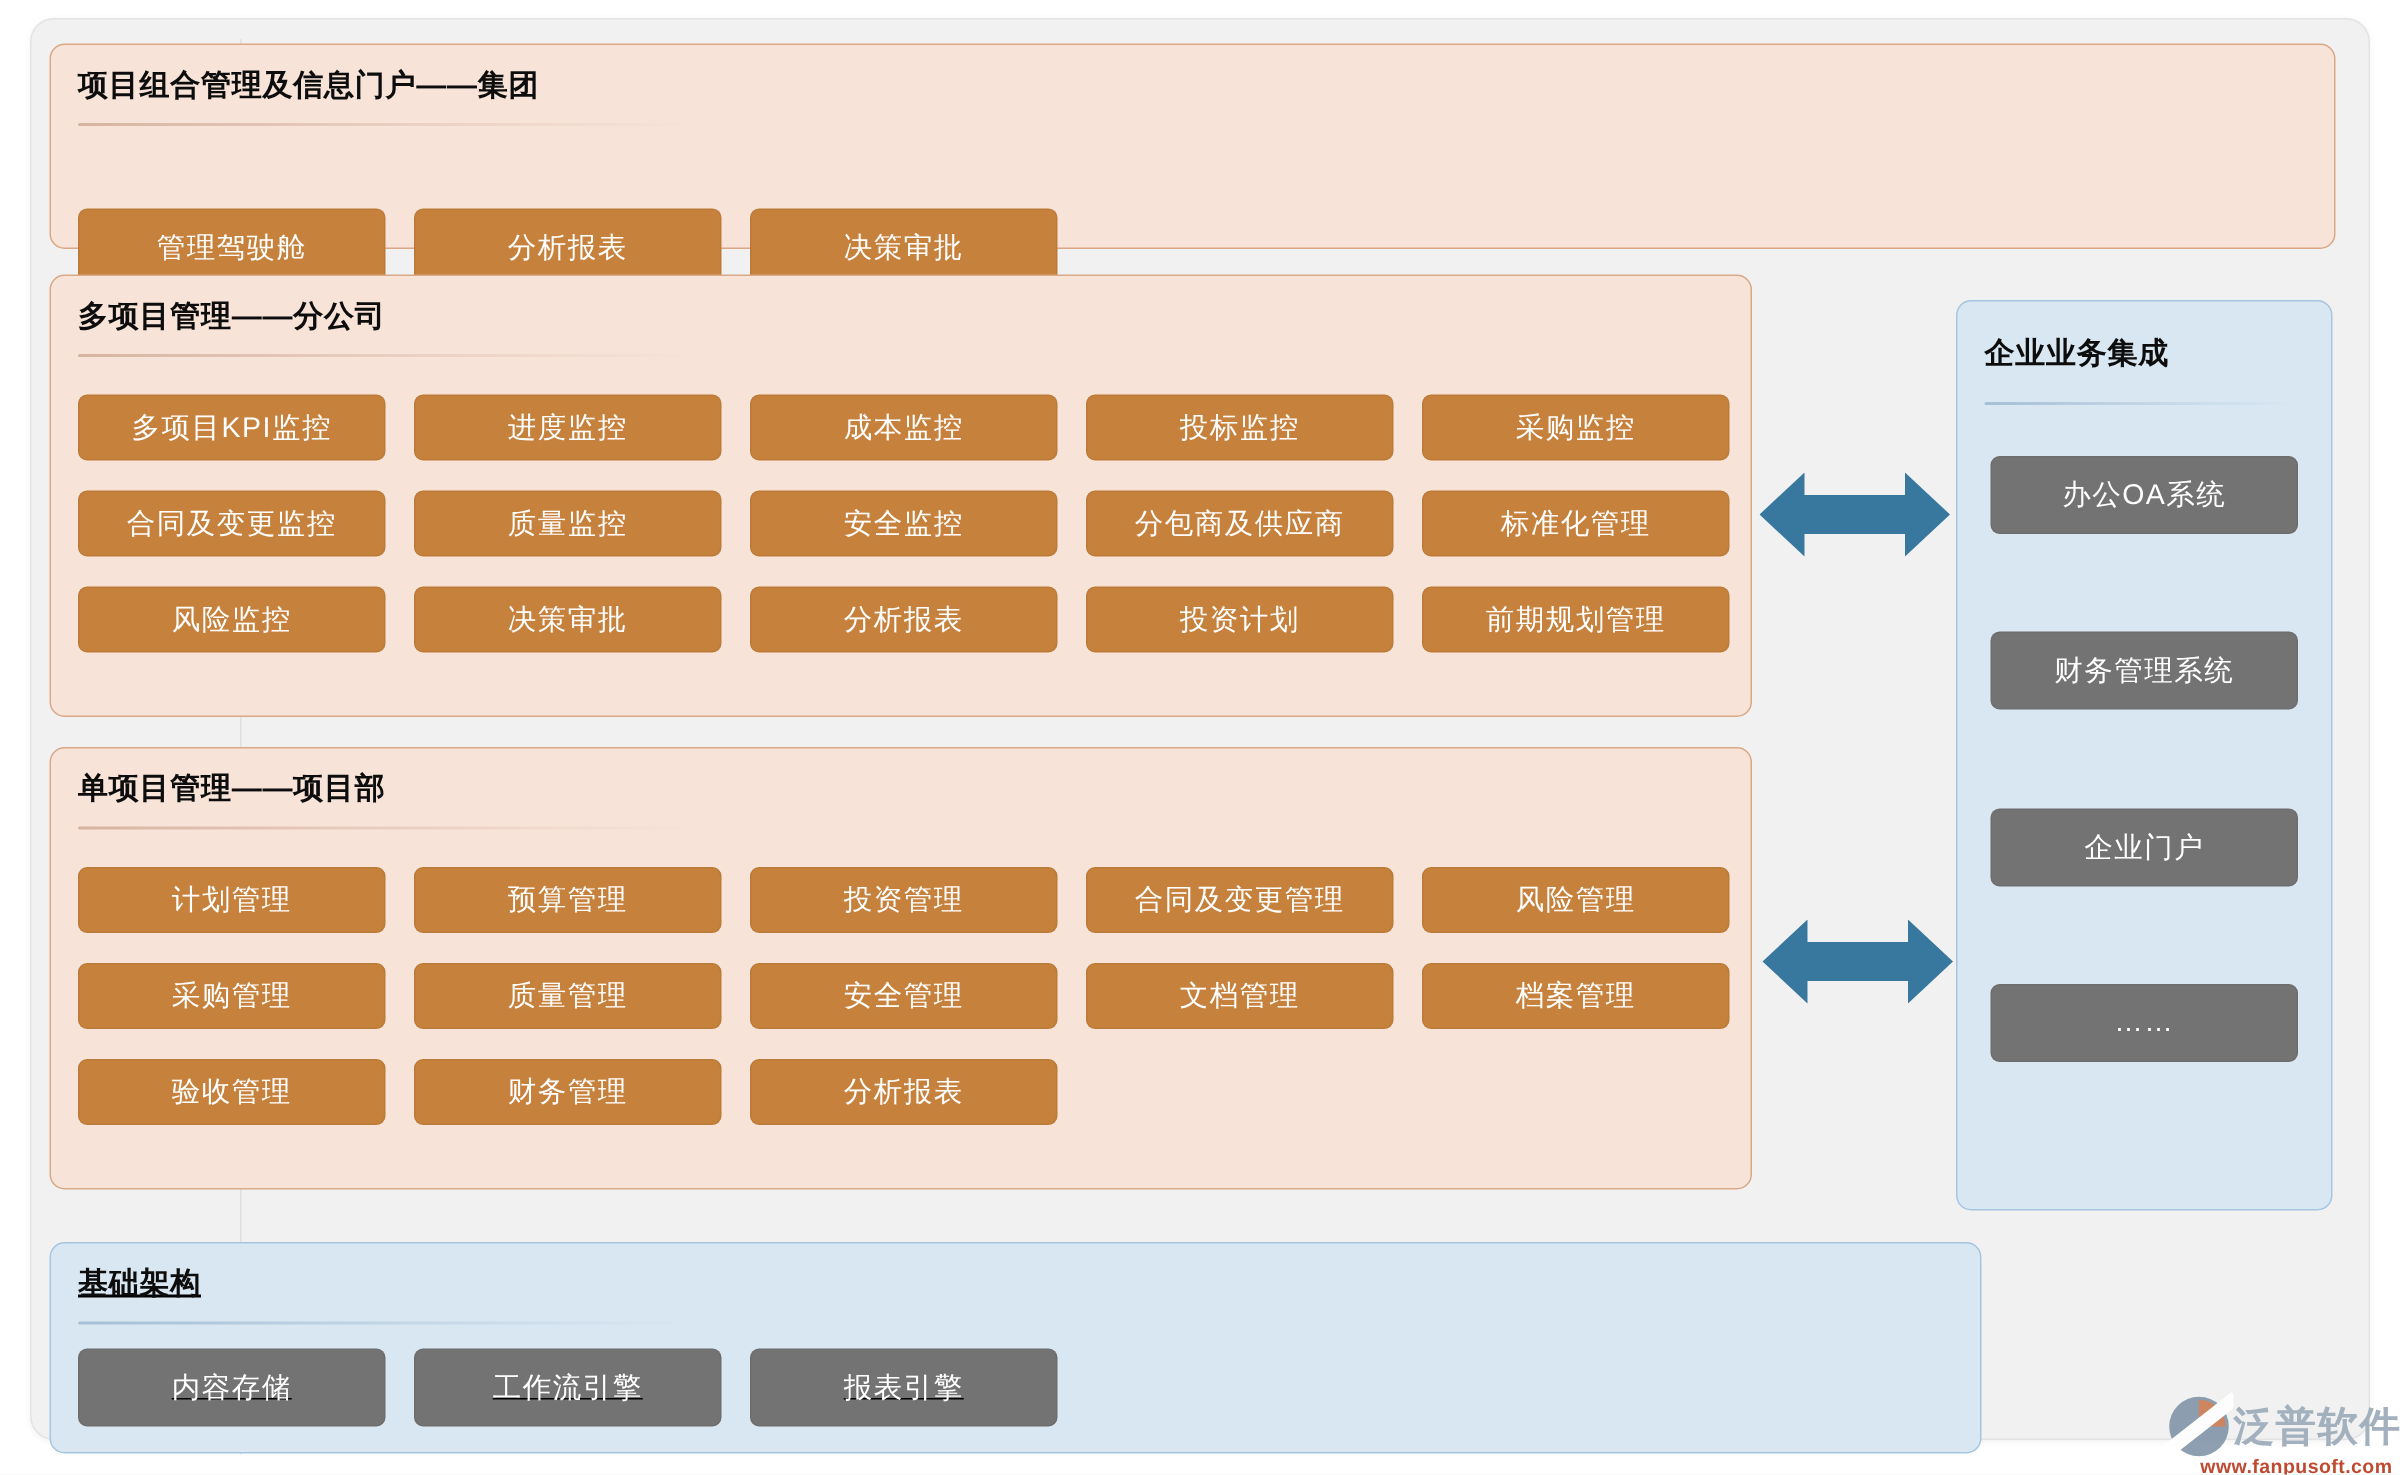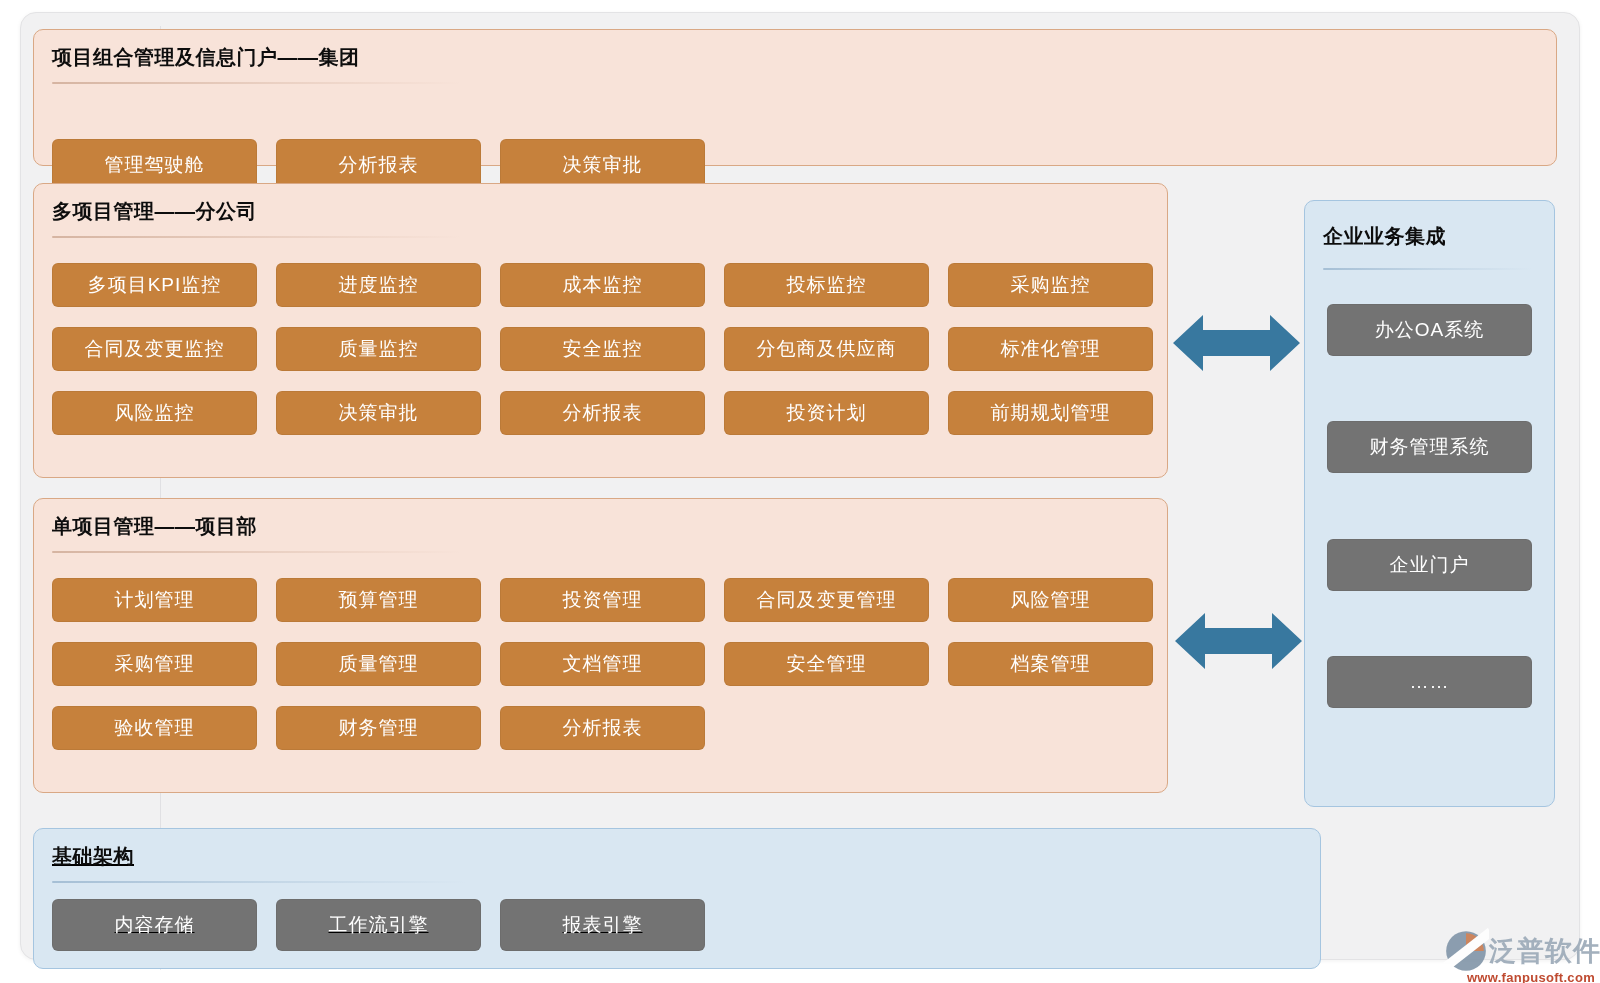--- a/index.html
+++ b/index.html
@@ -104,22 +104,22 @@
   <div class="sec-title">单项目管理——项目部</div>
   <div class="divider d-peach"></div>
   <div class="grid cols5 mt25">
     <div class="btn orange">计划管理</div>
     <div class="btn orange">预算管理</div>
     <div class="btn orange">投资管理</div>
     <div class="btn orange">合同及变更管理</div>
     <div class="btn orange">风险管理</div>
     <div class="btn orange">采购管理</div>
     <div class="btn orange">质量管理</div>
+    <div class="btn orange">安全管理</div>
     <div class="btn orange">文档管理</div>
-    <div class="btn orange">安全管理</div>
     <div class="btn orange">档案管理</div>
     <div class="btn orange">验收管理</div>
     <div class="btn orange">财务管理</div>
     <div class="btn orange">分析报表</div>
   </div>
 </section>
 
 <section class="panel blue" id="sec-integration" style="left:1304px;top:183px;width:251px;height:607px;padding:20px 18px;">
   <div class="sec-title">企业业务集成</div>
   <div class="divider d-blue narrow" style="margin-top:17px;"></div>

